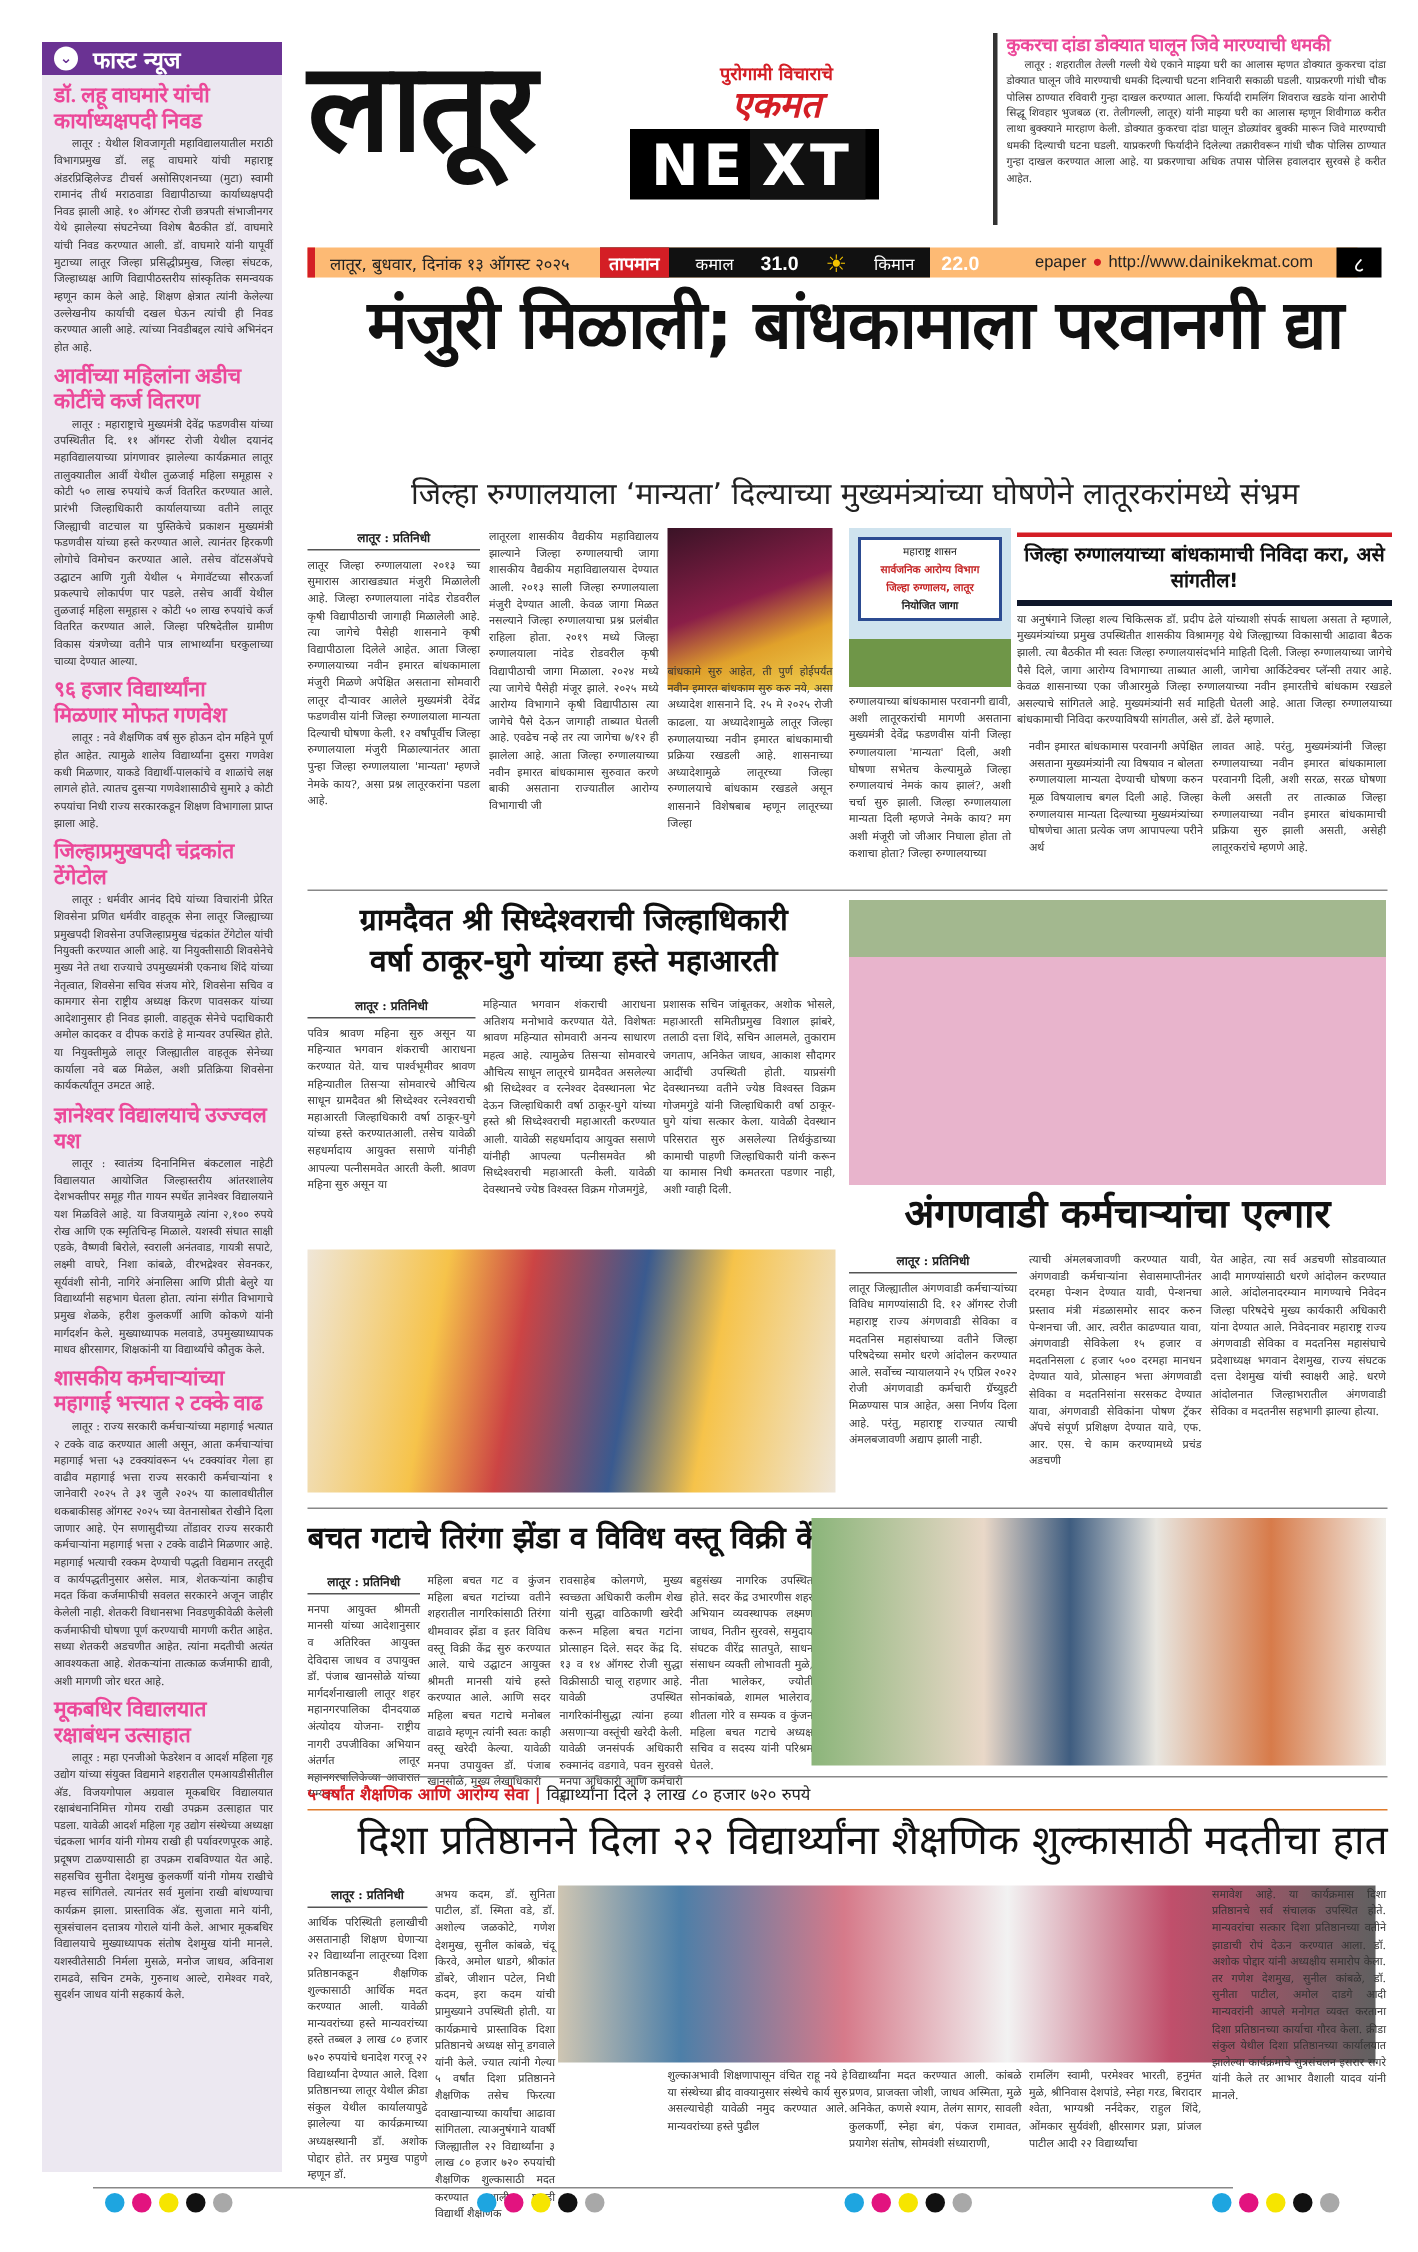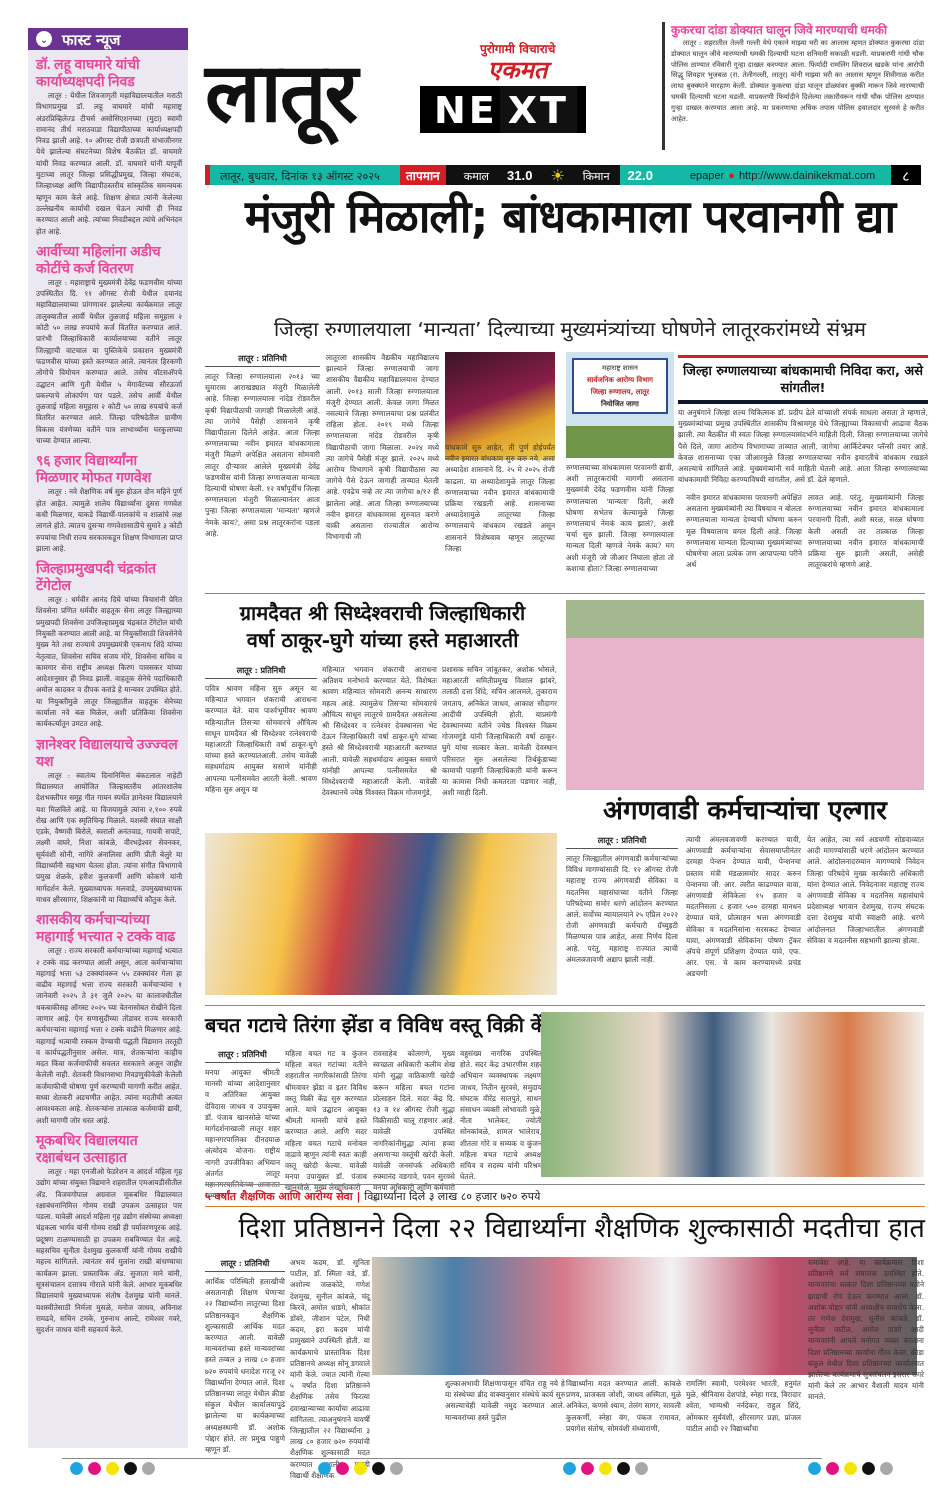--- a/index.html
+++ b/index.html
@@ -4,26 +4,26 @@
 <style>
 *{box-sizing:border-box;margin:0;padding:0}
 body{width:945px;height:1501px;background:#fff;font-family:"DejaVu Sans",sans-serif;color:#222;position:relative;overflow:hidden}
 .abs{position:absolute}
 .side{left:28px;top:28px;width:160px;height:1420px;background:#ece8f1}
 .side-head{left:28px;top:28px;width:160px;height:22px;background:#6a3293;color:#fff;font-weight:bold;font-size:15px;display:flex;align-items:center;padding-left:8px;gap:10px}
 .side-head .ic{width:16px;height:16px;border-radius:50%;background:#fff;color:#6a3293;font-size:10px;display:flex;align-items:center;justify-content:center}
 .sh{font-family:Liberation Serif, serif;font-weight:bold;font-size:14px;line-height:17px;color:#ec4899}
 .sb{font-family:"DejaVu Serif",serif;font-size:7.2px;line-height:11.3px;color:#333;text-align:justify;text-indent:12px}
 .side-item{margin:0 6px 6px 8px}
-.mast{left:205px;top:48px;font-size:82px;font-weight:bold;font-family:"DejaVu Sans",sans-serif;letter-spacing:-2px;line-height:90px;color:#111}
+.mast{left:205px;top:28px;font-size:82px;font-weight:bold;font-family:"DejaVu Sans",sans-serif;letter-spacing:-2px;line-height:90px;color:#111}
 .tag{left:480px;top:40px;color:#d41e25;font-weight:bold;font-family:"DejaVu Serif",serif;text-align:center}
 .tag .t1{font-size:12px}.tag .t2{font-size:24px;font-style:italic;line-height:26px}
 .next{left:420px;top:86px;width:166px;height:47px;background:#000000;color:#fff;font-weight:bold;font-size:38px;display:flex;align-items:center;padding-left:14px;letter-spacing:3px}
 .next span{background:#111;padding:0 8px;margin-left:2px;height:47px;display:flex;align-items:center}
-.dateband{left:205px;top:165px;width:700px;height:20px;background:#14b8a6;font-size:11px;display:flex;align-items:center}
+.dateband{left:205px;top:165px;width:700px;height:20px;background:#fdba74;font-size:11px;display:flex;align-items:center}
 .dateband .red{width:5px;height:20px;background:#d41e25;margin-right:10px}
 .temp{left:400px;top:165px;width:220px;height:20px;background:#111;color:#fff;font-size:11px;display:flex;align-items:center;gap:18px}
 .temp .lbl{background:#d41e25;padding:0 6px;height:20px;display:flex;align-items:center;font-weight:bold;font-size:12px}
 .temp b{font-family:"Liberation Sans",sans-serif;font-size:13px}
 .sun{color:#f5c400;font-size:16px}
 .epaper{left:690px;top:165px;font-size:11px;height:20px;display:flex;align-items:center;gap:4px;font-family:"Liberation Sans",sans-serif}
 .pg{left:891px;top:165px;width:30px;height:20px;background:#000;color:#fff;font-size:14px;display:flex;align-items:center;justify-content:center}
 .topright{left:662px;top:22px;width:262px;height:128px;border-left:3px solid #333;padding-left:6px}
 .topright .sh{font-size:12px;line-height:16px}
 .topright .sb{font-size:7px;line-height:10.8px}

